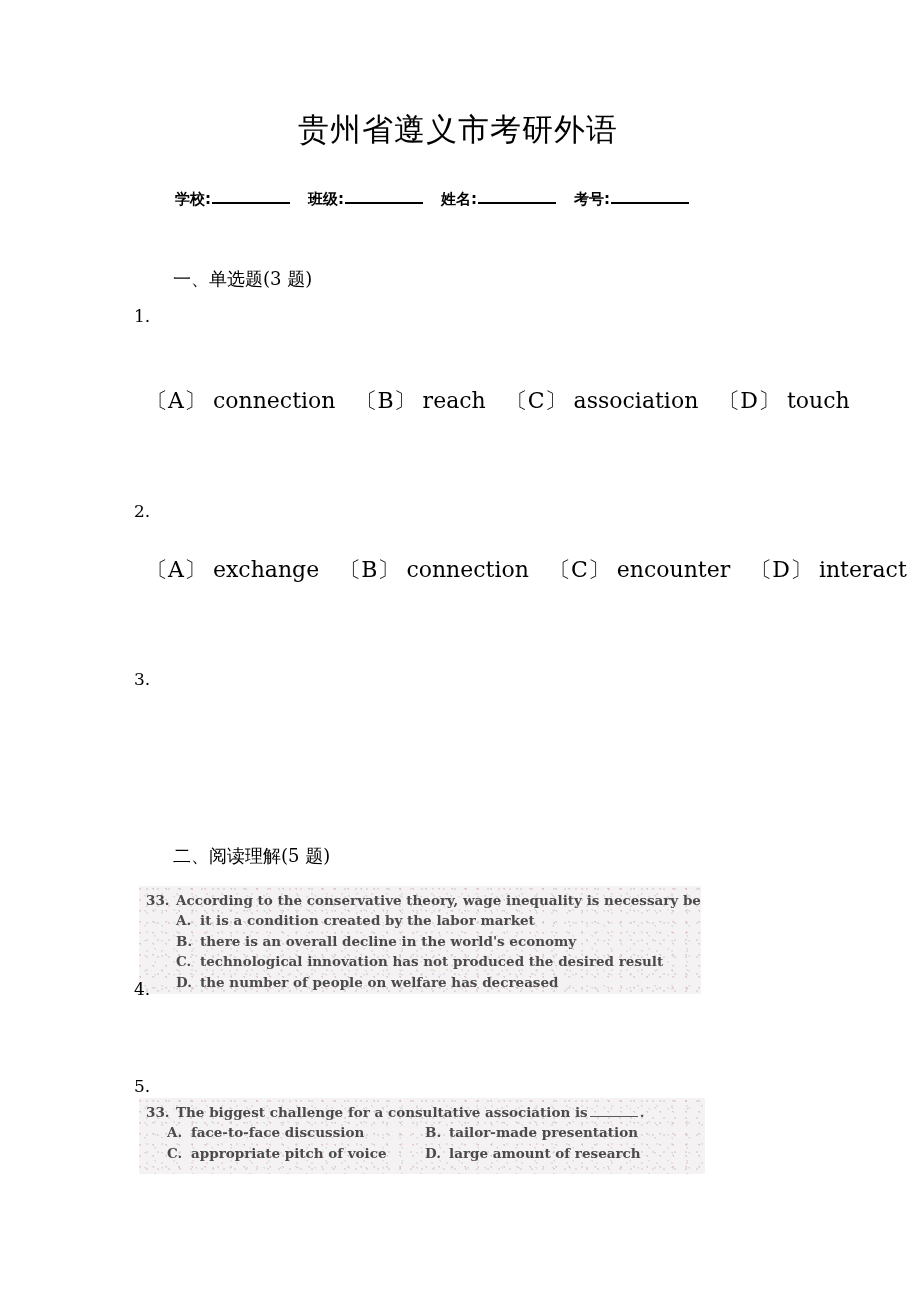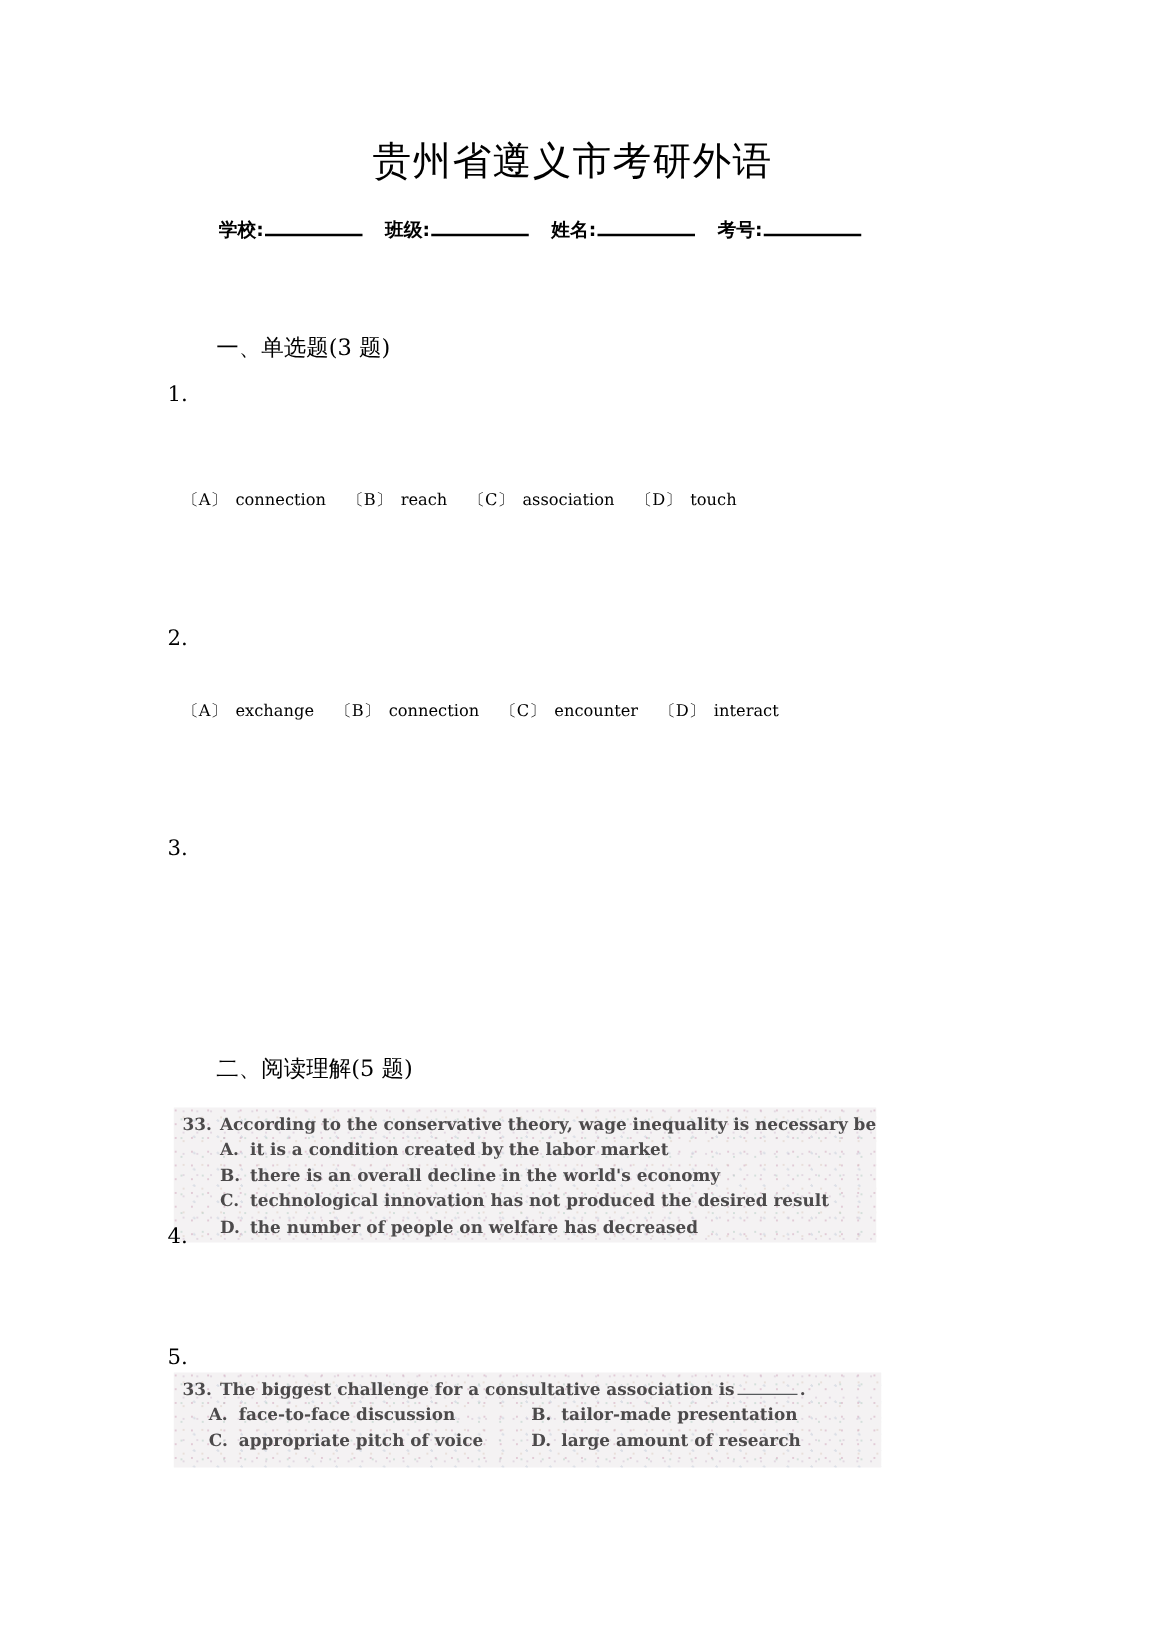--- a/index.html
+++ b/index.html
@@ -35,21 +35,21 @@
     font-size: 31px;
     line-height: 42px;
     letter-spacing: 1px;
     white-space: nowrap;
   }
 
   
   .info-line {
     position: absolute;
     left: 175px;
-    top: 172px;
+    top: 187px;
     width: 600px;
     display: flex;
     align-items: flex-end;
     font-family: "DejaVu Sans", "Liberation Sans", sans-serif;
     font-weight: bold;
     font-size: 15px;
     line-height: 22px;
     white-space: nowrap;
   }
   .info-field {
@@ -94,21 +94,21 @@
   .q2-num { top: 500px; }
   .q3-num { top: 668px; }
   .q4-num { top: 978px; z-index: 5; }
   .q5-num { top: 1075px; z-index: 5; }
 
   
   .options-row {
     position: absolute;
     left: 146px;
     font-family: "DejaVu Serif", "Liberation Serif", serif;
-    font-size: 13px;
+    font-size: 22px;
     line-height: 24px;
     white-space: nowrap;
   }
   .q1-opts { top: 389px; }
   .q2-opts { top: 558px; }
   .q3-opts { top: 703px; }
 
   .opt {
     display: inline-block;
     margin-right: 13px;

